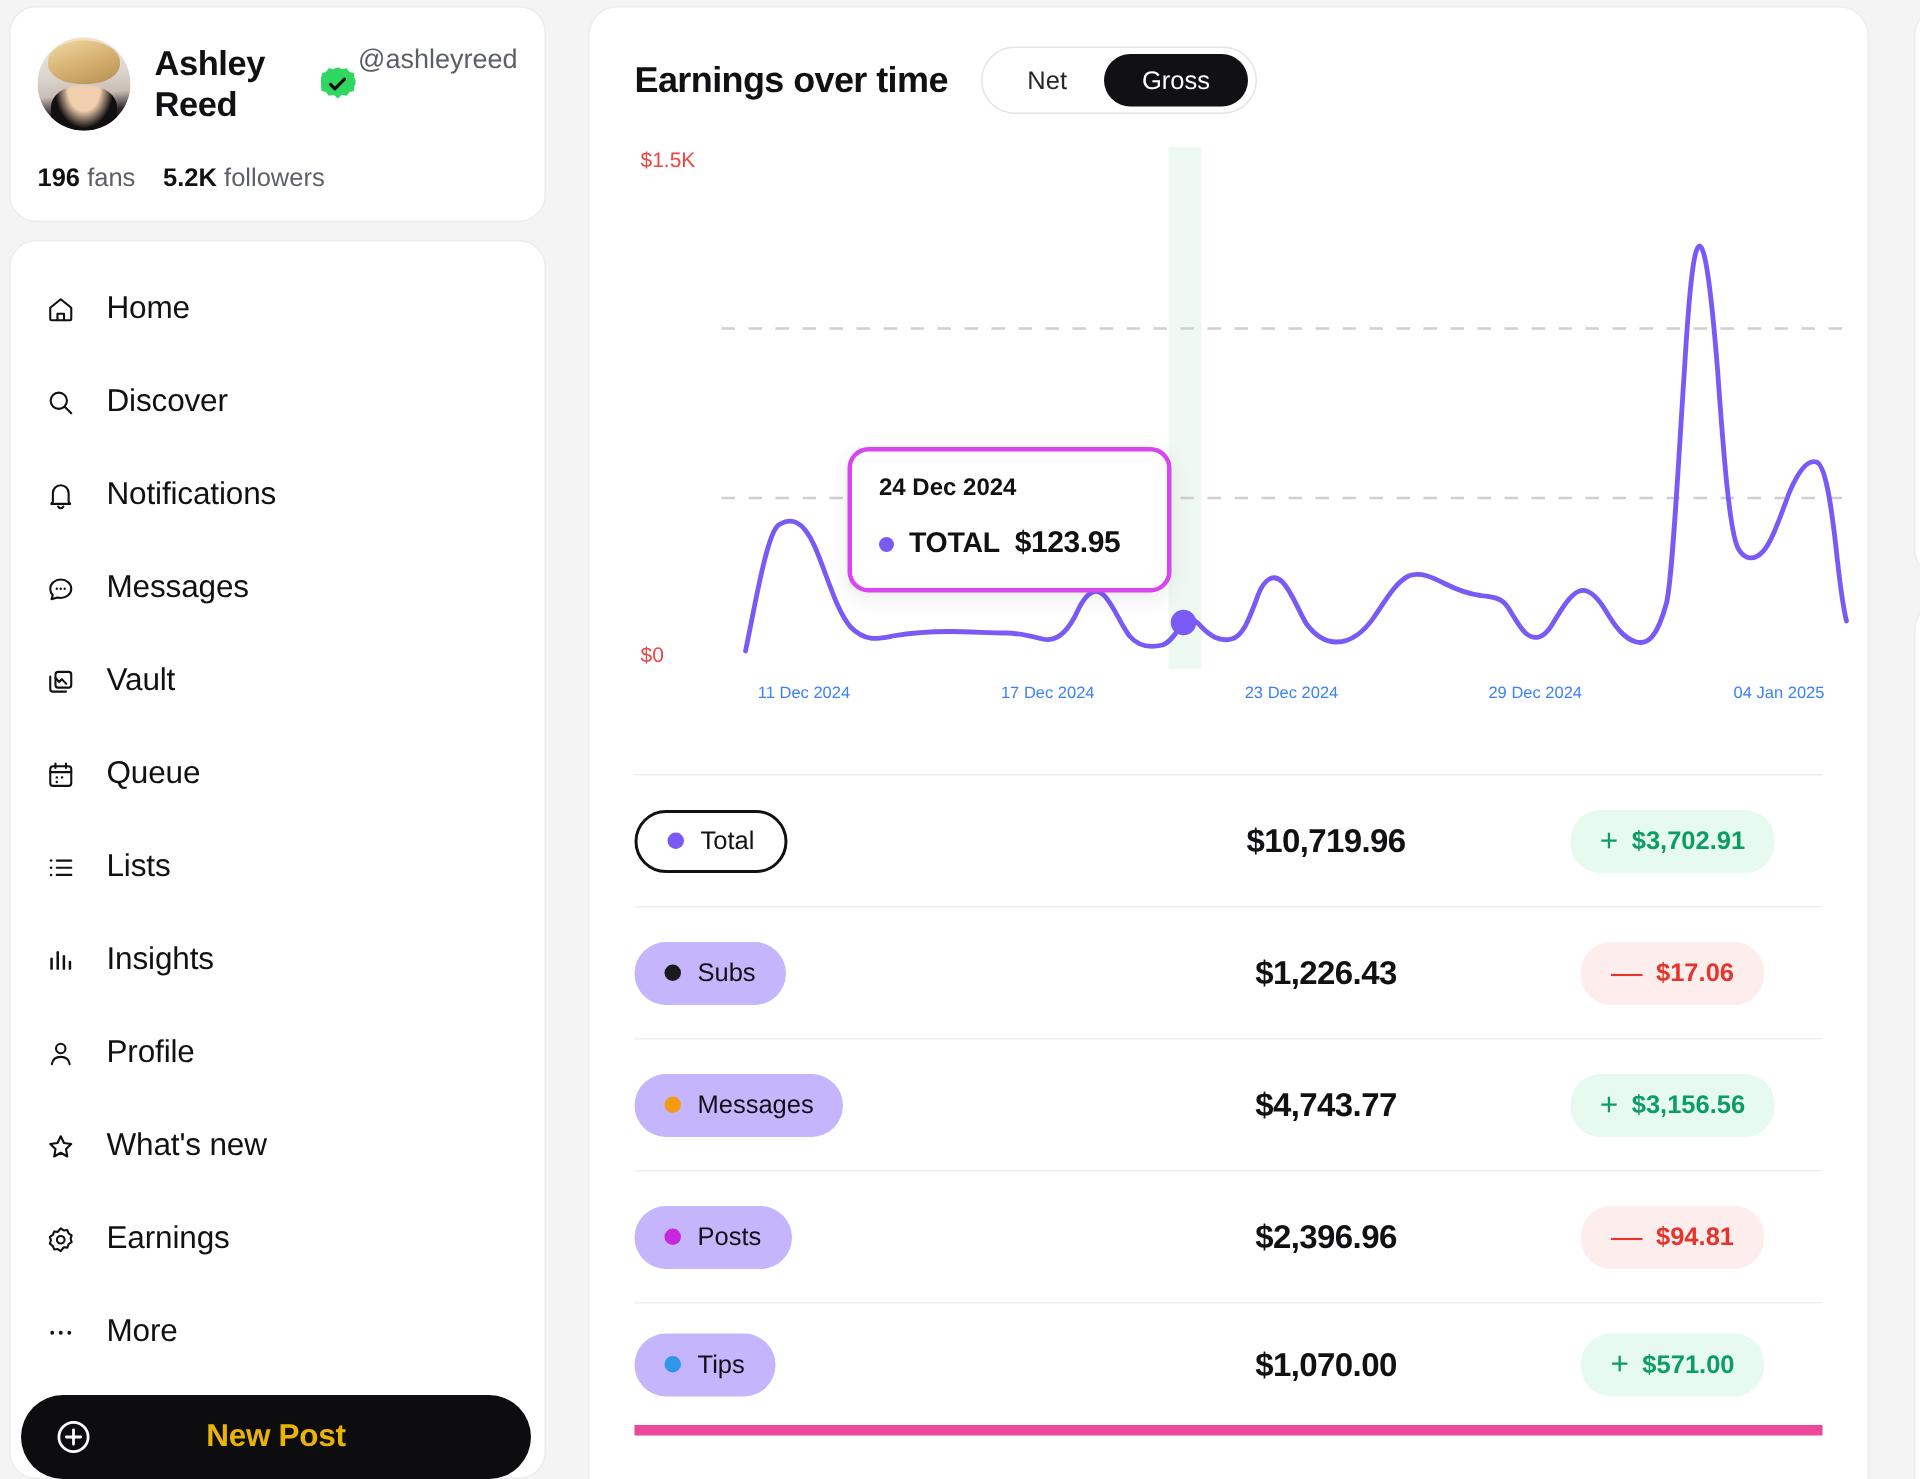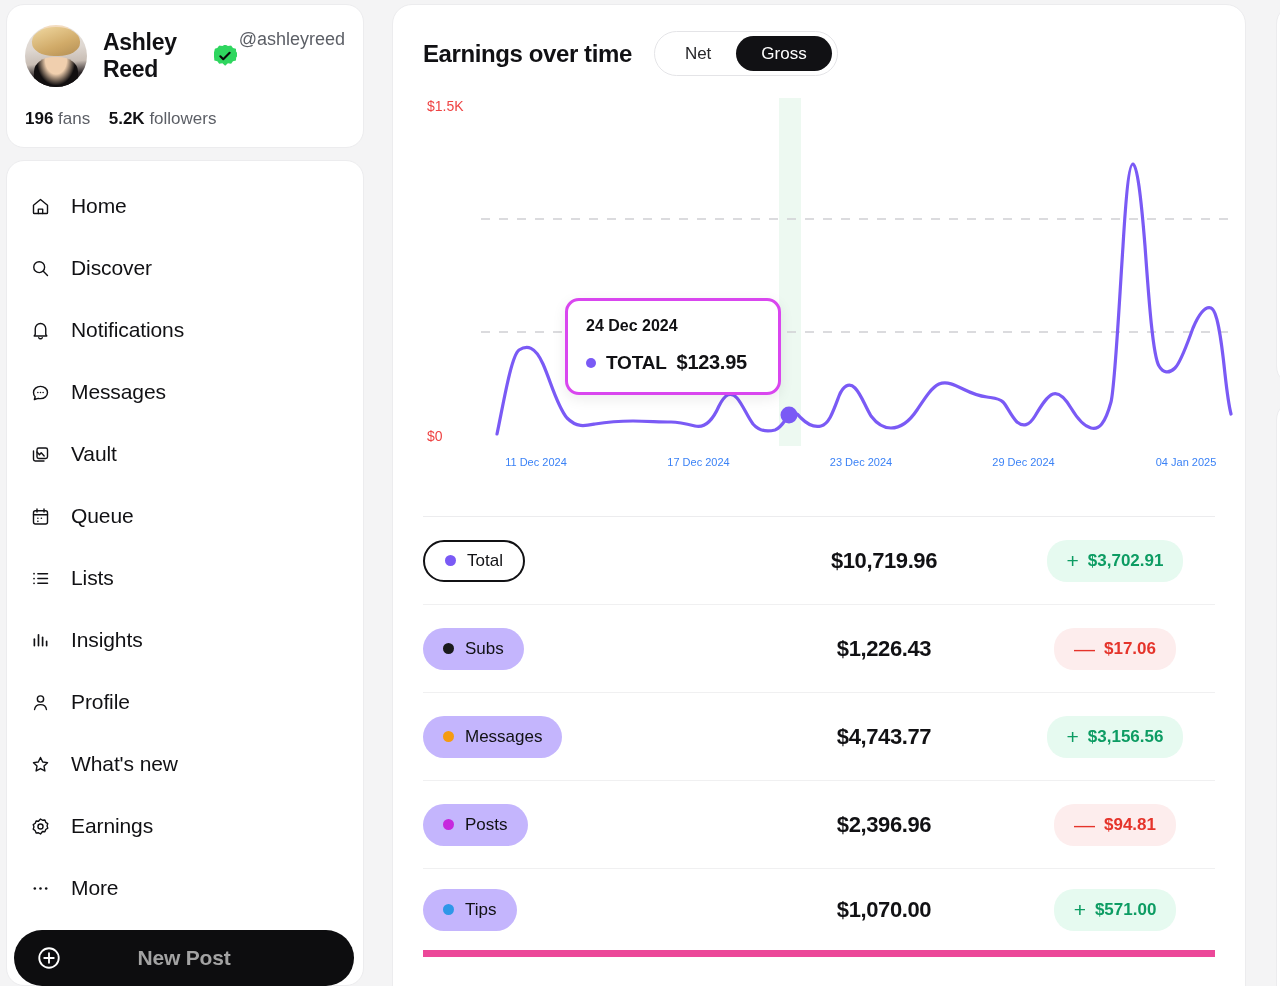--- a/index.html
+++ b/index.html
@@ -87,21 +87,21 @@
   }
   .nav-ico { width: 22px; height: 22px; flex: 0 0 22px; color: #111114; display:flex; align-items:center; justify-content:center;}
   .nav-ico svg { width: 21px; height: 21px; display: block; }
   .nav-label { font-size: 21px; color: #111114; letter-spacing: -0.1px; }
 
   .newpost {
     position: absolute;
     left: 14px; bottom: 0px;
     width: 340px; height: 56px;
     background: #0d0d0f;
-    color: #a3a3a3;
+    color: #eab308;
     border-radius: 30px;
     display: flex; align-items: center;
     padding: 0 22px;
     cursor: pointer;
   }
   .newpost .plus { width: 26px; height: 26px; flex:0 0 26px; }
   .newpost .plus svg { width:26px;height:26px;display:block;}
   .newpost .np-label {
     flex: 1 1 auto; text-align: center;
     font-size: 21px; font-weight: 700; letter-spacing: -0.2px;

